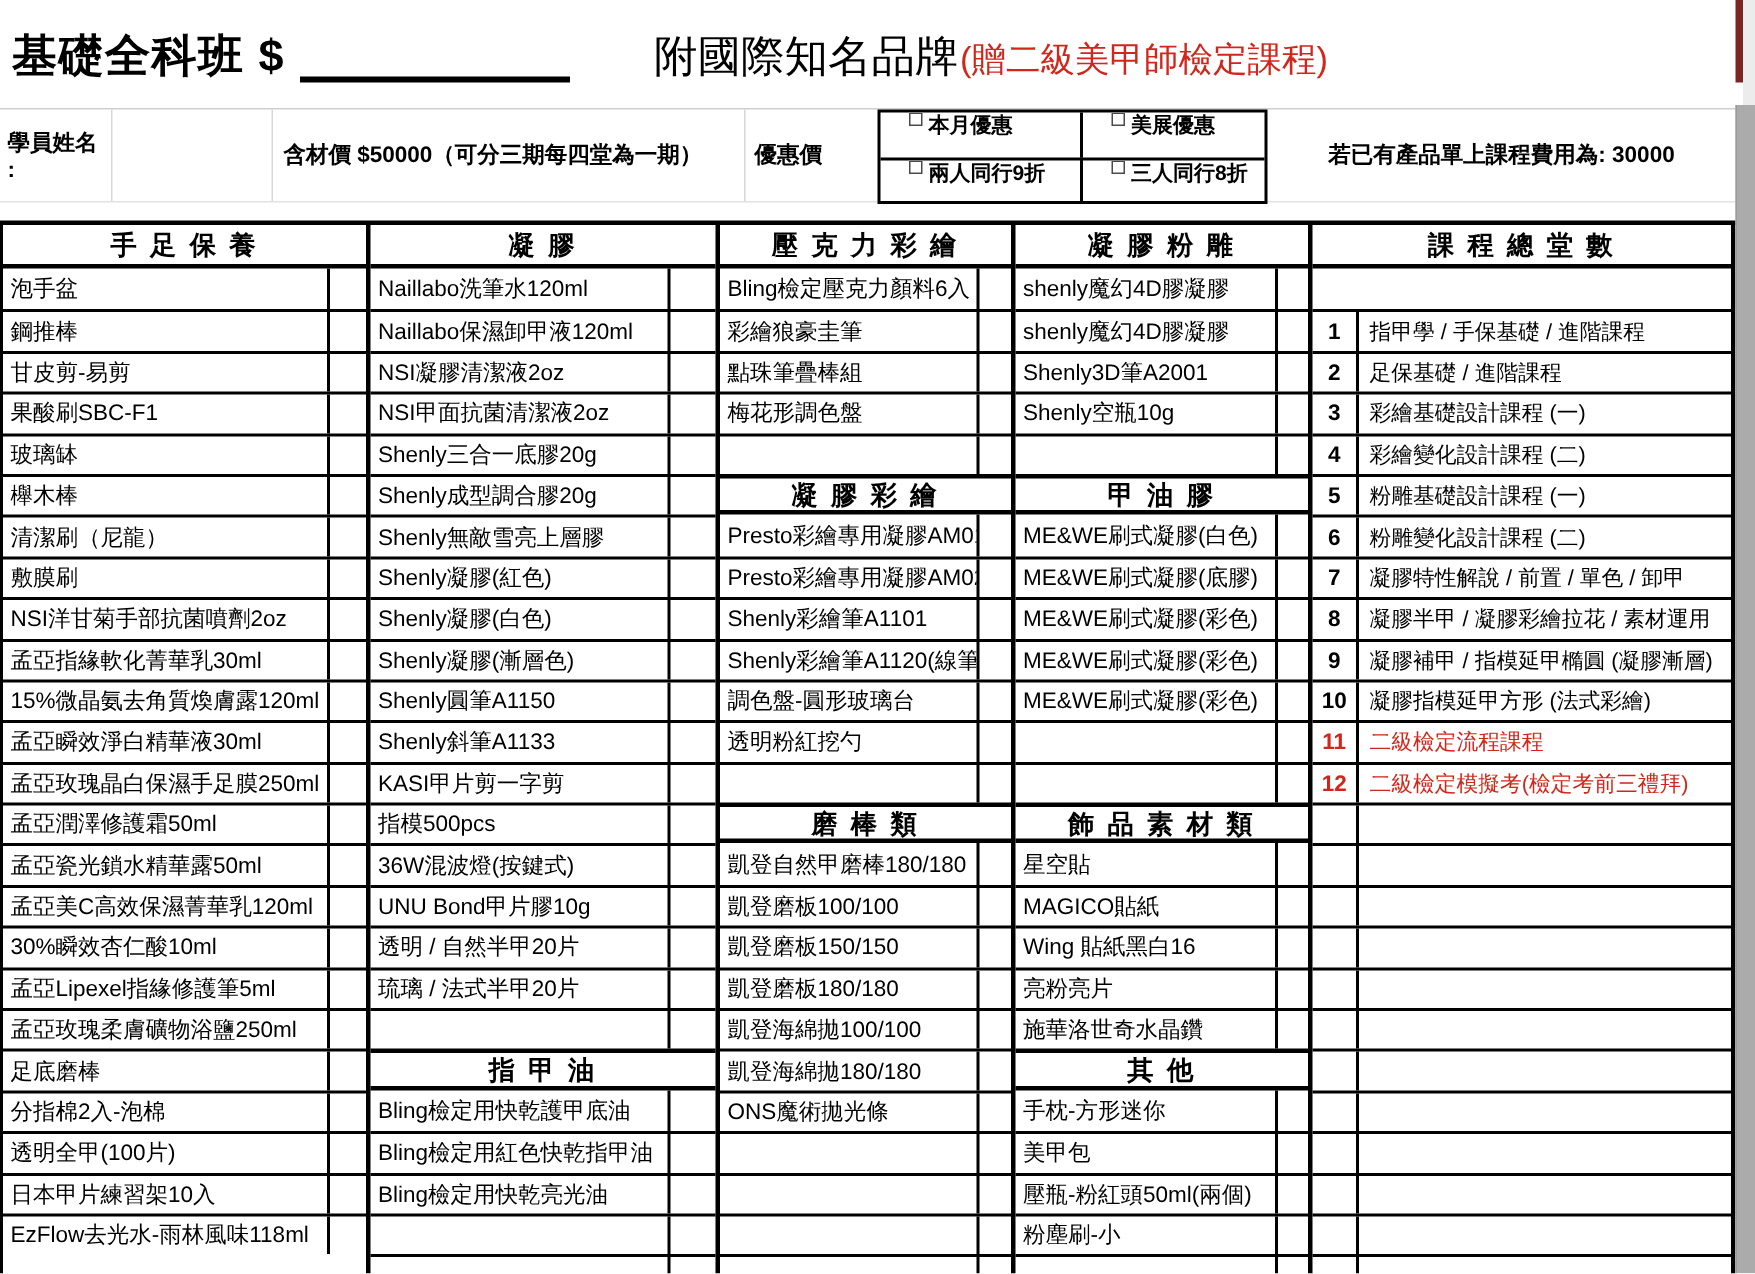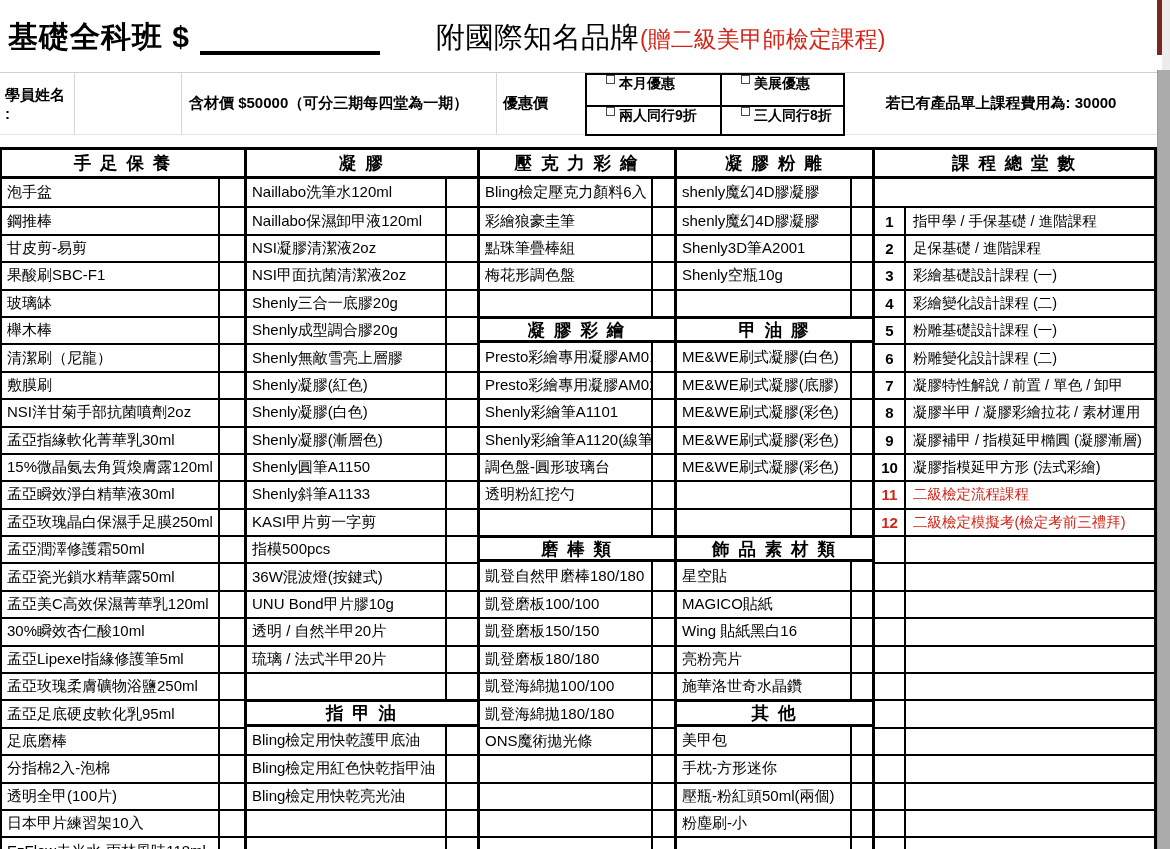--- a/index.html
+++ b/index.html
@@ -185,24 +185,20 @@
         </div>
         <div class="trow">
           <div class="tcell">孟亞Lipexel指緣修護筆5ml</div>
           <div class="chk"></div>
         </div>
         <div class="trow">
           <div class="tcell">孟亞玫瑰柔膚礦物浴鹽250ml</div>
           <div class="chk"></div>
         </div>
         <div class="trow">
-          <div class="tcell">孟亞足底硬皮軟化乳95ml</div>
-          <div class="chk"></div>
-        </div>
-        <div class="trow">
           <div class="tcell">足底磨棒</div>
           <div class="chk"></div>
         </div>
         <div class="trow">
           <div class="tcell">分指棉2入-泡棉</div>
           <div class="chk"></div>
         </div>
         <div class="trow">
           <div class="tcell">透明全甲(100片)</div>
           <div class="chk"></div>
@@ -498,25 +494,25 @@
           <div class="chk"></div>
         </div>
         <div class="trow">
           <div class="tcell">施華洛世奇水晶鑽</div>
           <div class="chk"></div>
         </div>
         <div class="trow head">
           <div class="hcell">其 他</div>
         </div>
         <div class="trow">
+          <div class="tcell">手枕-方形迷你</div>
+          <div class="chk"></div>
+        </div>
+        <div class="trow">
           <div class="tcell">美甲包</div>
-          <div class="chk"></div>
-        </div>
-        <div class="trow">
-          <div class="tcell">手枕-方形迷你</div>
           <div class="chk"></div>
         </div>
         <div class="trow">
           <div class="tcell">壓瓶-粉紅頭50ml(兩個)</div>
           <div class="chk"></div>
         </div>
         <div class="trow">
           <div class="tcell">粉塵刷-小</div>
           <div class="chk"></div>
         </div>

